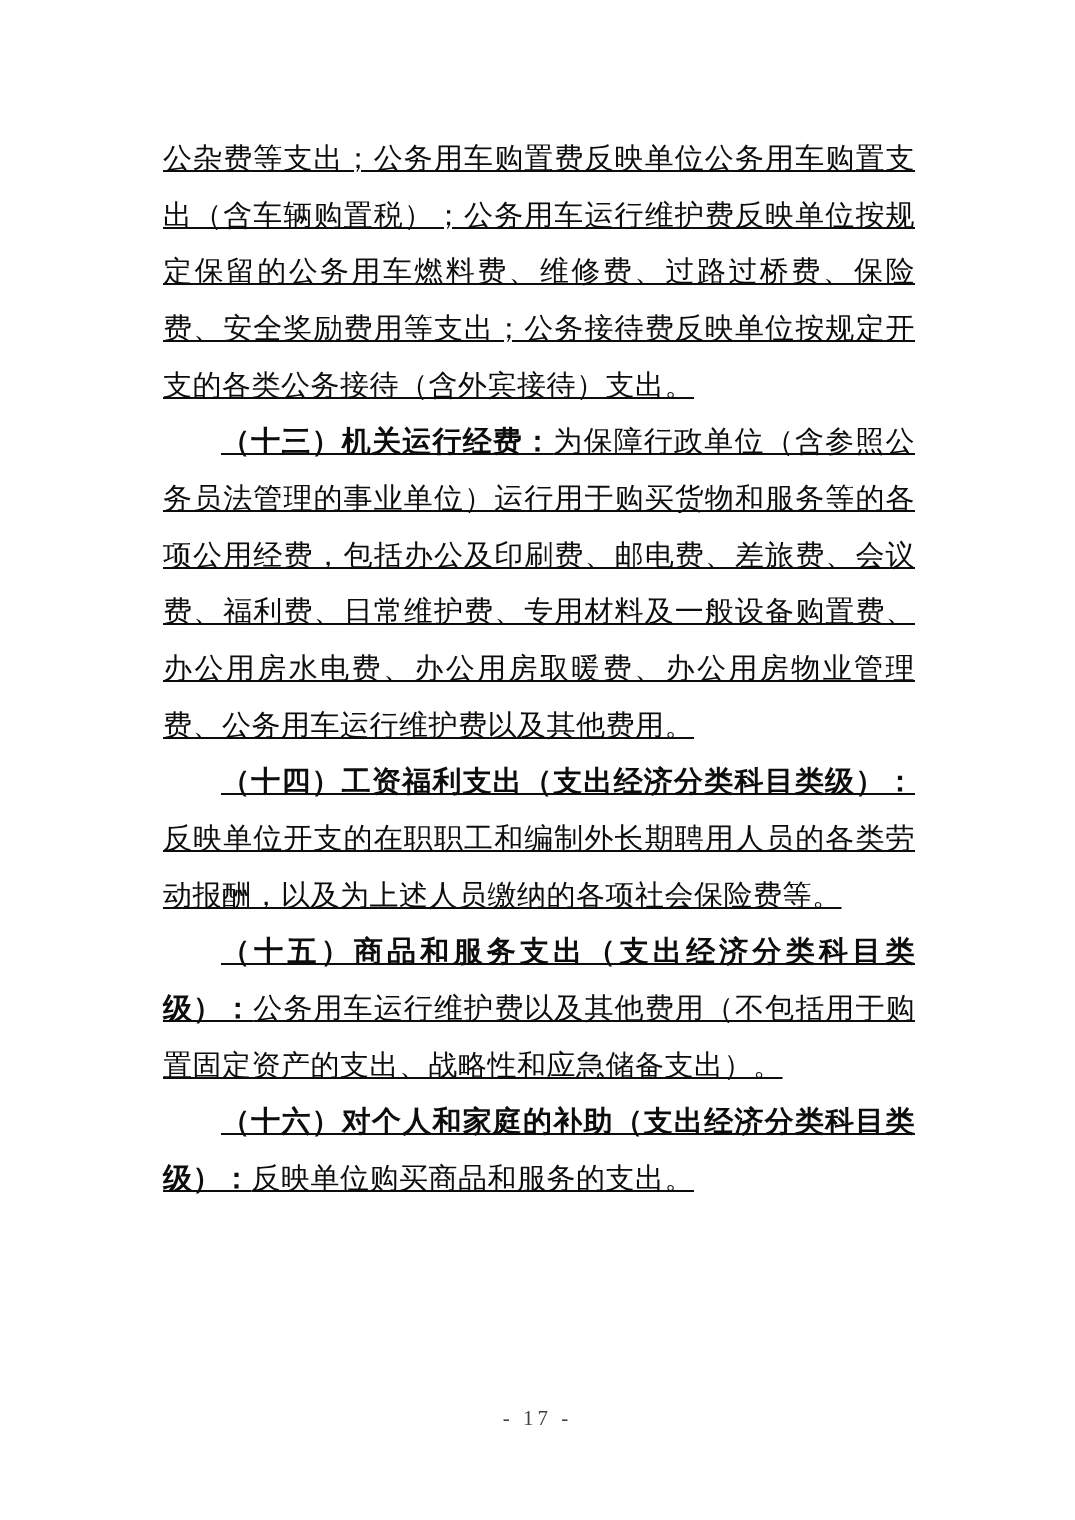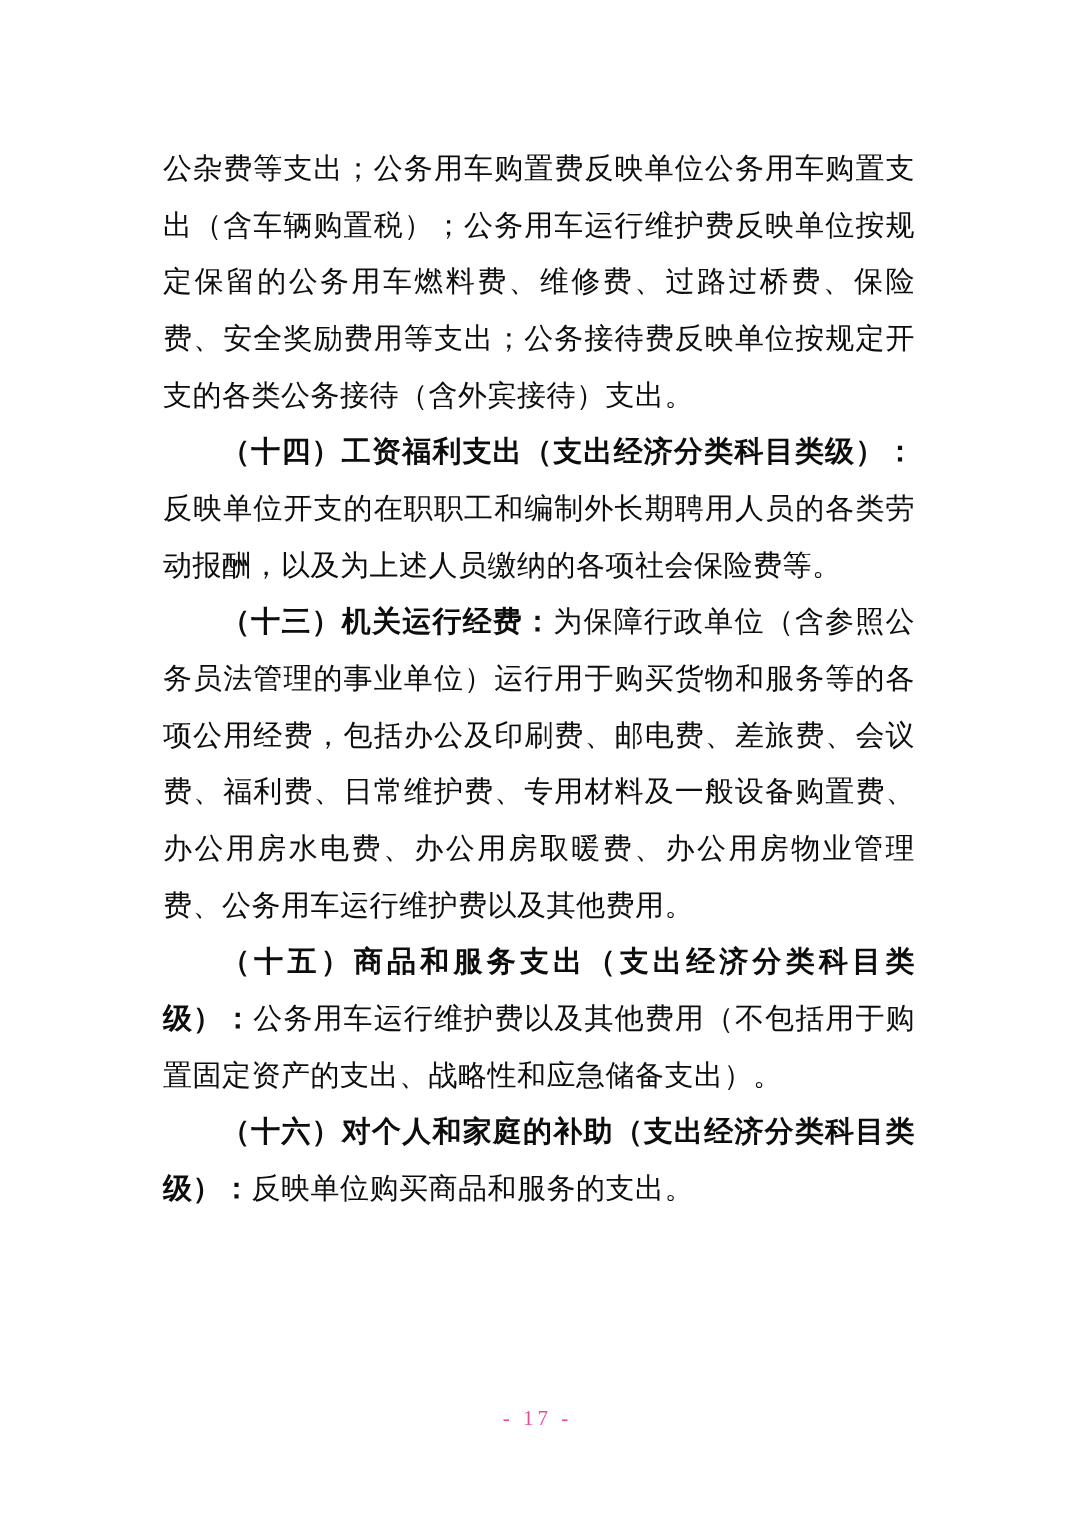--- a/index.html
+++ b/index.html
@@ -12,55 +12,56 @@
     width: 1075px;
     height: 1520px;
     background: #ffffff;
     overflow: hidden;
     font-family: "Liberation Serif", "DejaVu Serif", serif;
     color: #0d0d0d;
   }
   .content {
     position: absolute;
     left: 163px;
-    top: 140px;
+    top: 130px;
     width: 752px;
     font-size: 29px;
     line-height: 56.65px;
     text-align: justify;
     text-justify: inter-character;
     letter-spacing: 0.5px;
+    text-decoration: underline;
   }
   .content p.para {
     margin: 0;
     padding: 0;
   }
   .content p.para.indent {
     text-indent: 2em;
   }
   .seg { font-weight: 400; }
   .seg.bold { font-weight: 700; }
   .footer {
     position: absolute;
     left: 0;
     right: 0;
     top: 1406px;
     text-align: center;
     font-size: 21px;
     letter-spacing: 4px;
-    color: #ec4899;
+    color: #404040;
   }
 </style>
 </head>
 <body>
 
 <div class="page">
   <div class="content" id="document-body">
       <p class="para"><span class="seg">公杂费等支出；公务用车购置费反映单位公务用车购置支出（含车辆购置税）；公务用车运行维护费反映单位按规定保留的公务用车燃料费、维修费、过路过桥费、保险费、安全奖励费用等支出；公务接待费反映单位按规定开支的各类公务接待（含外宾接待）支出。</span></p>
+      <p class="para indent"><span class="seg bold">（十三）机关运行经费：</span><span class="seg">为保障行政单位（含参照公务员法管理的事业单位）运行用于购买货物和服务等的各项公用经费，包括办公及印刷费、邮电费、差旅费、会议费、福利费、日常维护费、专用材料及一般设备购置费、办公用房水电费、办公用房取暖费、办公用房物业管理费、公务用车运行维护费以及其他费用。</span></p>
       <p class="para indent"><span class="seg bold">（十四）工资福利支出（支出经济分类科目类级）：</span><span class="seg">反映单位开支的在职职工和编制外长期聘用人员的各类劳动报酬，以及为上述人员缴纳的各项社会保险费等。</span></p>
-      <p class="para indent"><span class="seg bold">（十三）机关运行经费：</span><span class="seg">为保障行政单位（含参照公务员法管理的事业单位）运行用于购买货物和服务等的各项公用经费，包括办公及印刷费、邮电费、差旅费、会议费、福利费、日常维护费、专用材料及一般设备购置费、办公用房水电费、办公用房取暖费、办公用房物业管理费、公务用车运行维护费以及其他费用。</span></p>
       <p class="para indent"><span class="seg bold">（十五）商品和服务支出（支出经济分类科目类级）：</span><span class="seg">公务用车运行维护费以及其他费用（不包括用于购置固定资产的支出、战略性和应急储备支出）。</span></p>
       <p class="para indent"><span class="seg bold">（十六）对个人和家庭的补助（支出经济分类科目类级）：</span><span class="seg">反映单位购买商品和服务的支出。</span></p>
     </div>
   <div class="footer">
     <span>- 17 -</span>
   </div>
 </div>
 
 </body></html>

